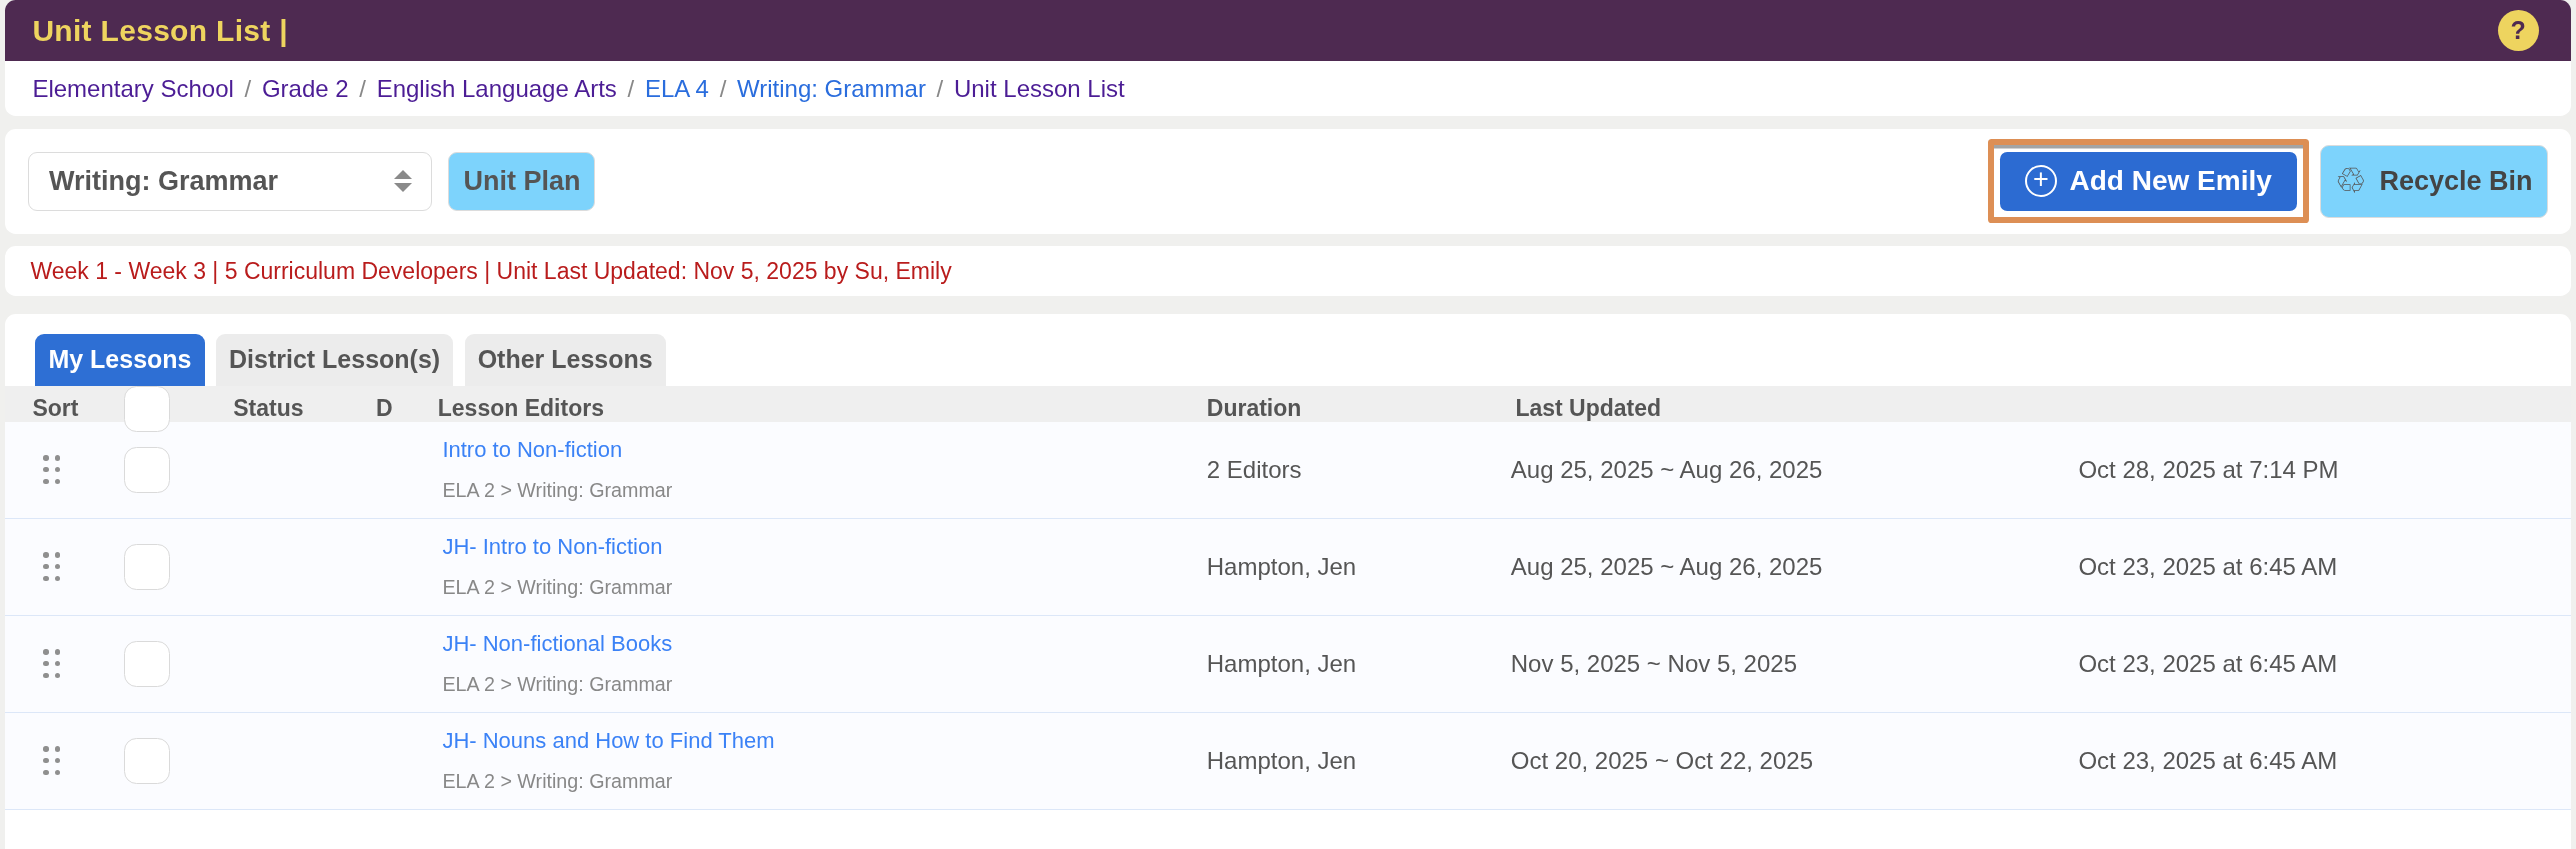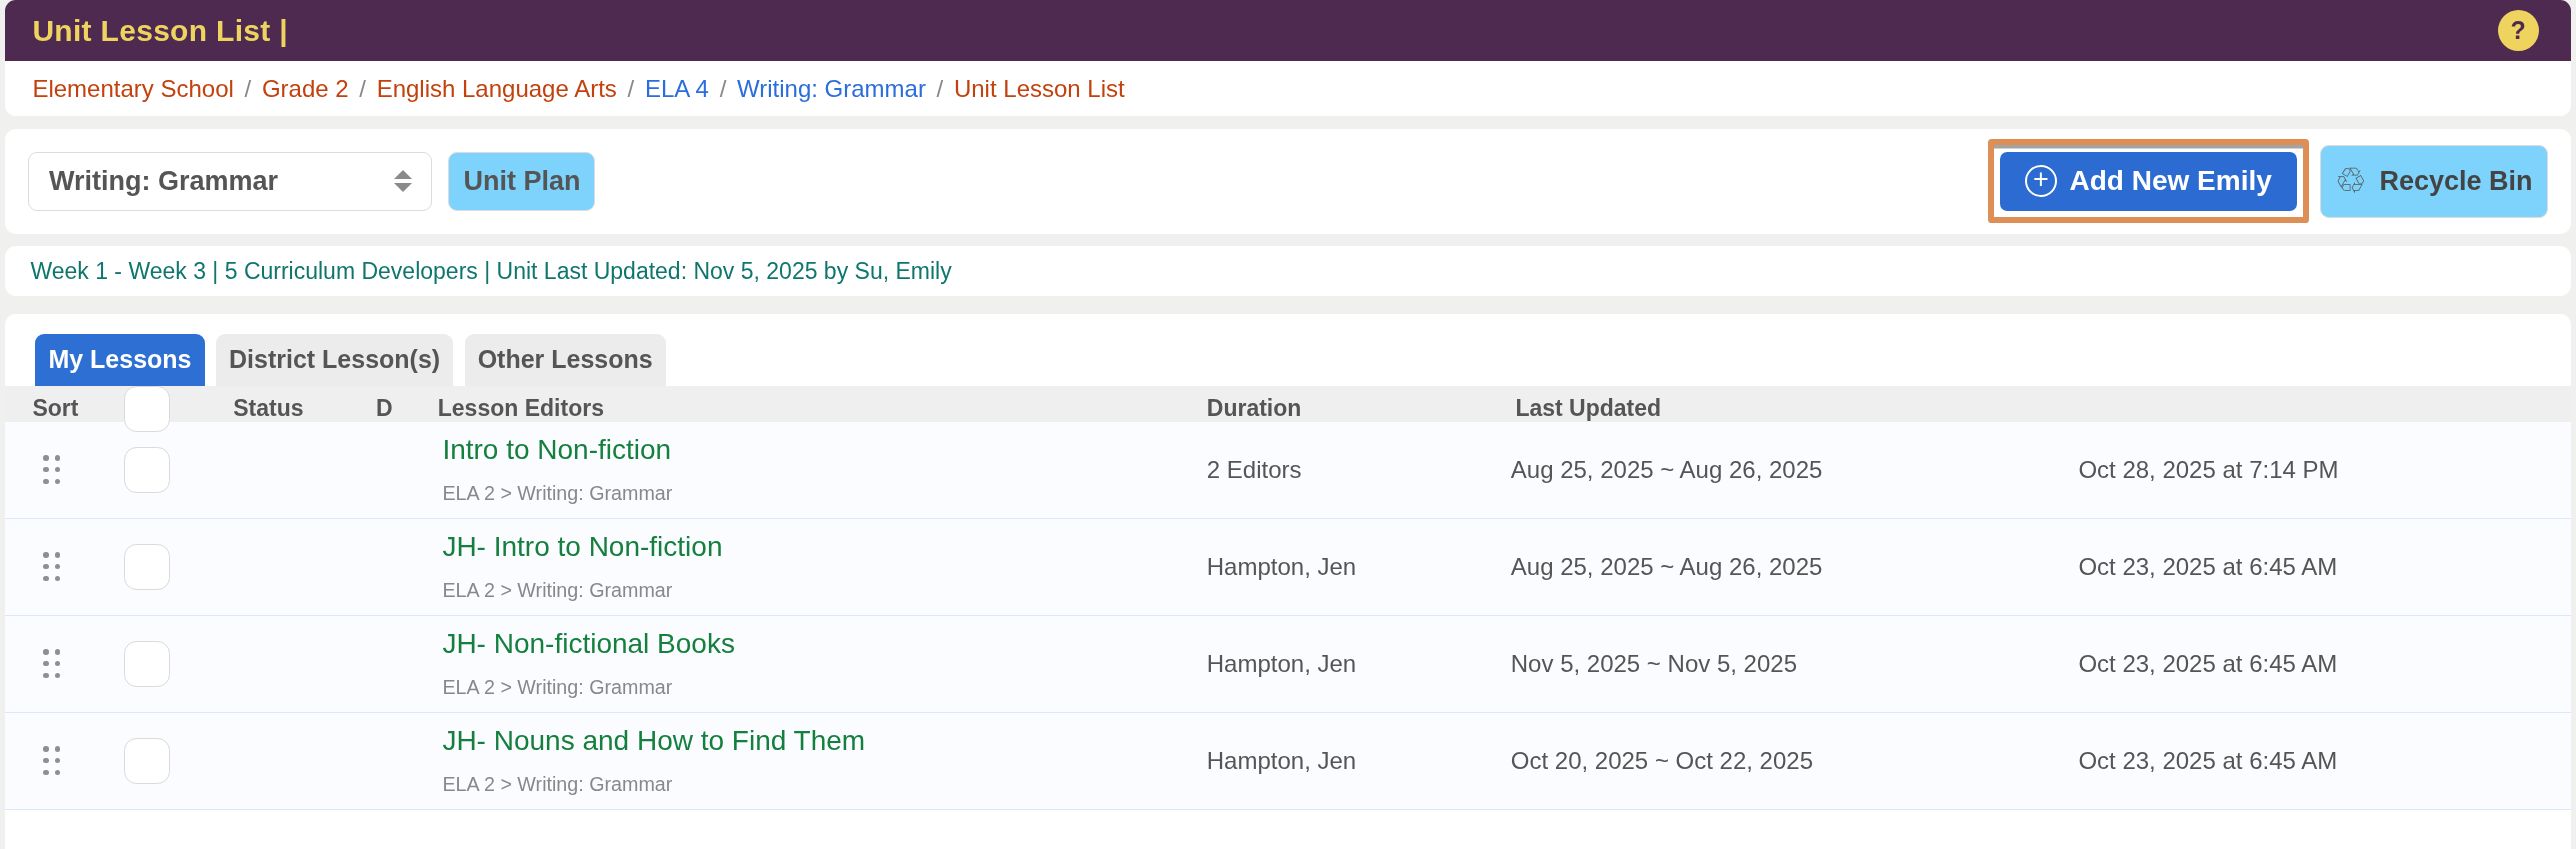--- a/index.html
+++ b/index.html
@@ -30,21 +30,21 @@
     display: flex; align-items: center; justify-content: center;
     cursor: pointer;
   }
 
   
   .breadcrumb-bar {
     height: 55px; border-radius: 0 0 10.7px 10.7px;
     display: flex; align-items: center;
     padding: 0 27px; font-size: 24px; color: #666;
   }
-  .crumb { color: #c2410c; white-space: pre; }
+  .crumb { color: #4c1d95; white-space: pre; }
   .crumb.link { color: #2a6ddd; cursor: pointer; }
   .crumb-sep { color: #888; margin: 0 10.7px; }
 
   
   .toolbar {
     margin-top: 12.5px; height: 105px; border-radius: 10.7px;
     display: flex; align-items: center; padding: 0 23px;
   }
   .unit-select {
     width: 404px; height: 59px;
@@ -93,21 +93,21 @@
   .recycle-btn { height: 73px; color: #444; font-weight: 600; }
   .recycle-icon {
     font-family: "DejaVu Sans", sans-serif;
     font-size: 36px; color: #555; margin-right: 12.5px; line-height: 1;
   }
 
   
   .info-bar {
     margin-top: 12.5px; height: 50px; border-radius: 10.7px;
     display: flex; align-items: center; padding: 0 25px;
-    font-size: 23px; color: #0f766e;
+    font-size: 23px; color: #b91c1c;
   }
 
   
   .main-card {
     margin-top: 18px; border-radius: 10.7px 10.7px 0 0;
     padding-top: 19.7px; height: 536px;
   }
   .tabs { display: flex; gap: 4.5px; margin-left: 23px; }
   .tab {
     height: 52px; display: flex; align-items: center;
@@ -143,21 +143,21 @@
   }
   .grip span { width: 5.4px; height: 5.4px; border-radius: 50%; background: #8f8f8f; }
   .checkbox {
     width: 46px; height: 46px; margin: 0 auto 0 20.6px;
     border: 1.8px solid #dadada; border-radius: 12.5px; background: #fff;
     cursor: pointer;
   }
   .head-checkbox { width: 46px; height: 46px; margin-left: 20.6px; }
   .title-cell { padding-left: 18px; }
   .lesson-link {
-    color: #15803d; font-size: 28px; text-decoration: none; cursor: pointer;
+    color: #3b82f6; font-size: 22px; text-decoration: none; cursor: pointer;
     display: inline-block;
   }
   .lesson-path { margin-top: 16px; font-size: 19.7px; color: #888; }
   .cell-text { font-size: 24px; color: #555; }
   .pad15 { padding-left: 13.4px; }
   .pad20 { padding-left: 18px; }
 </style>
 </head>
 <body>
 

